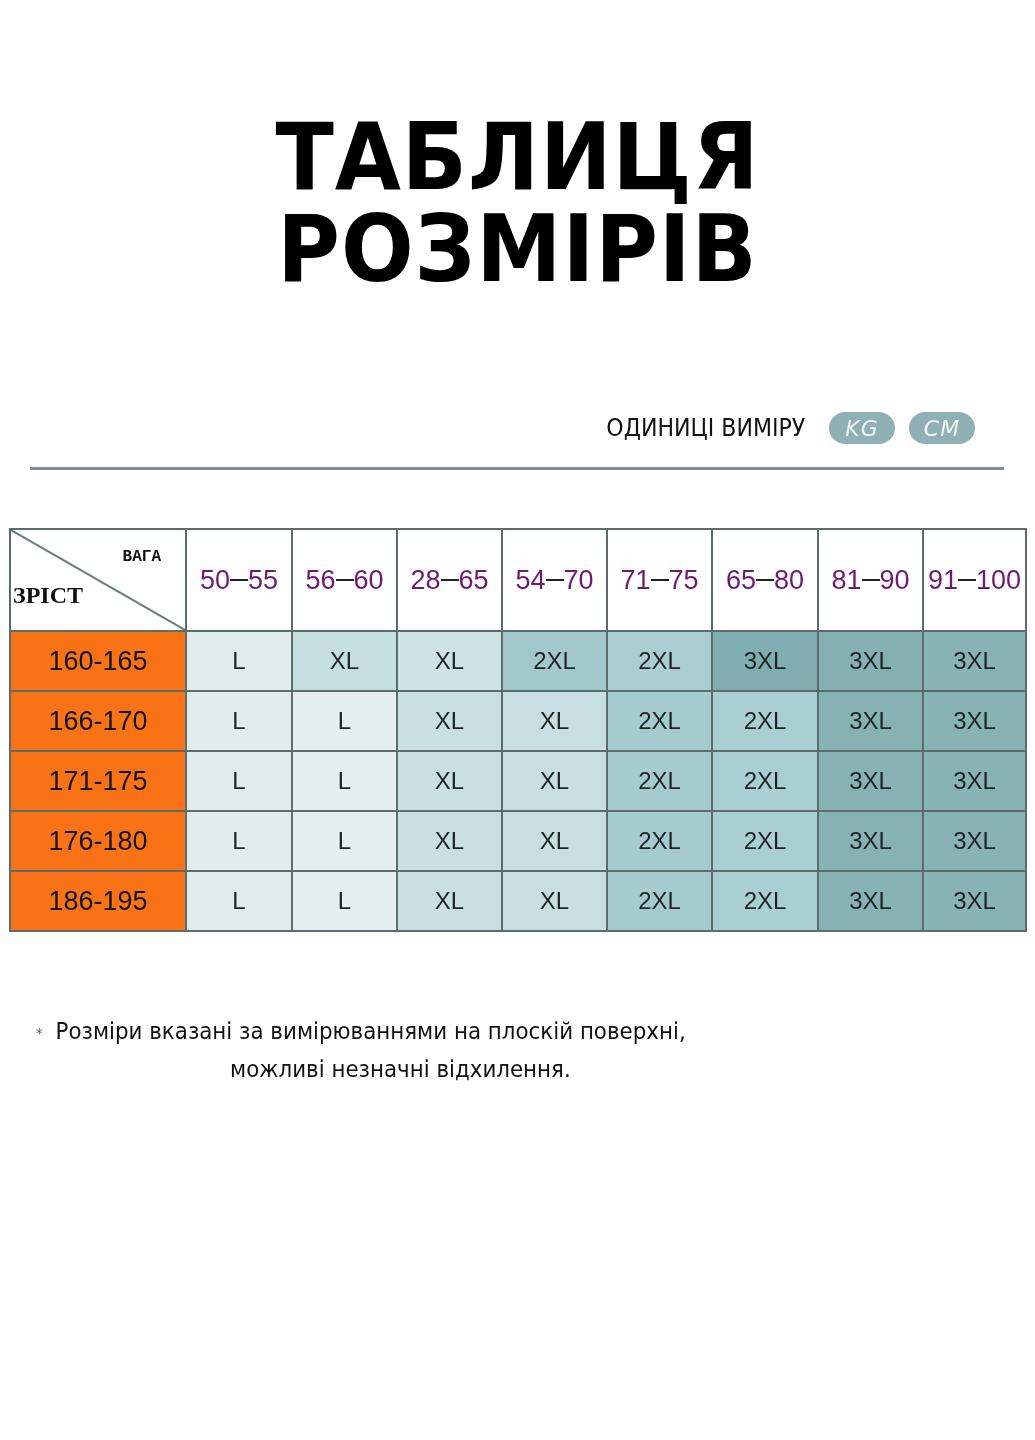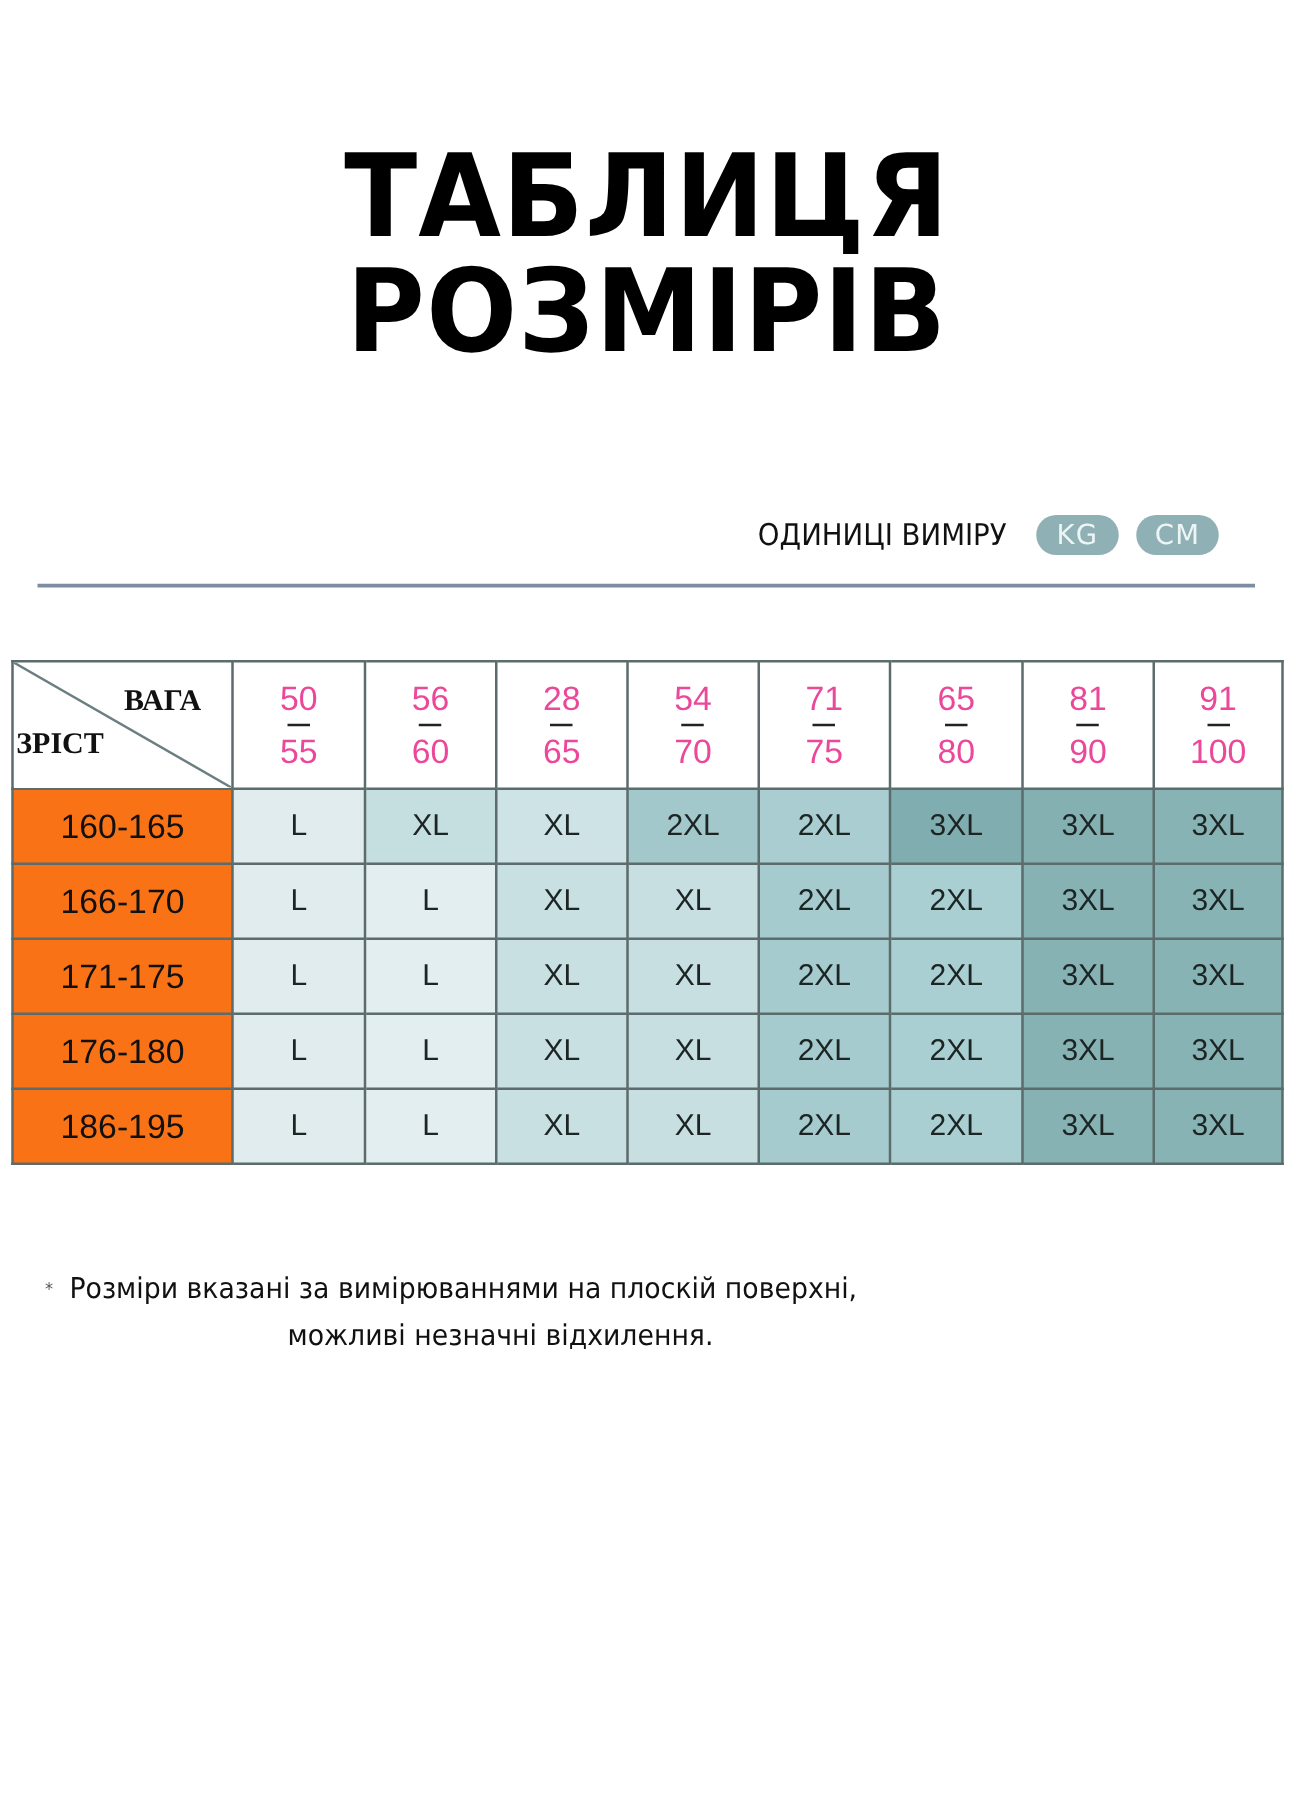--- a/index.html
+++ b/index.html
@@ -18,46 +18,46 @@
     display: flex; align-items: center; gap: 14px;
   }
   .units-label {
     font-family: "DejaVu Sans", sans-serif; font-size: 24px; color: #111;
     margin-right: 10px; transform: scaleX(0.92); transform-origin: right center;
   }
   .unit-pill {
     background: #8fb0b5; color: #eef5f5; border-radius: 17px;
     height: 32px; min-width: 66px; padding: 0 12px;
     display: flex; align-items: center; justify-content: center;
-    font-family: "DejaVu Sans", sans-serif; font-size: 22px; letter-spacing: 1px;
+    font-family: "DejaVu Sans", sans-serif; font-size: 22px; letter-spacing: 1px; font-style: italic;
   }
   .divider {
     position: absolute; left: 30px; top: 467px; width: 974px; height: 3px;
     background: #7d8ea0;
   }
 
   table.size-table {
     position: absolute; left: 9px; top: 528px; width: 1016px;
     border-collapse: collapse; table-layout: fixed;
   }
   table.size-table td, table.size-table th {
     border: 2px solid #5c6b6b; text-align: center; vertical-align: middle;
   }
   .corner { position: relative; height: 102px; background: #fff; width: 176px; }
   .corner svg { position: absolute; left: 0; top: 0; width: 100%; height: 100%; }
   .corner .weight-lbl {
     position: absolute; right: 24px; top: 18px;
-    font-family: Liberation Serif, serif; font-weight: bold; font-size: 24px;
+    font-family: Liberation Mono, monospace; font-weight: bold; font-size: 16px;
   }
   .corner .height-lbl {
     position: absolute; left: 2px; top: 52px;
     font-family: Liberation Serif, serif; font-weight: bold; font-size: 24px;
   }
   th.wcol { background: #fff; font-weight: normal; }
-  .frac { display: inline-flex; flex-direction: column; align-items: center; font-size: 27px; line-height: 1.05; color: #ec4899; }
+  .frac { display: inline-flex; flex-direction: row; align-items: center; font-size: 27px; line-height: 1.05; color: #701a75; }
   .frac .bar { width: 18px; height: 2px; background: #222; margin: 6px 0 6px; }
   td.hcell { background: #f97316; font-size: 27px; height: 60px; color: #111; }
   td.scell { font-size: 24px; color: #1c2424; height: 60px; }
 
   .note {
     position: absolute; left: 0; top: 1018px; width: 1035px;
     font-family: "DejaVu Sans", sans-serif; font-size: 23px; color: #111;
   }
   .note .line1 { position: absolute; left: 36px; top: 0; white-space: nowrap; transform: scaleX(0.93); transform-origin: left center; }
   .note .star { font-size: 14px; color: #555; margin-right: 14px; vertical-align: middle; }

